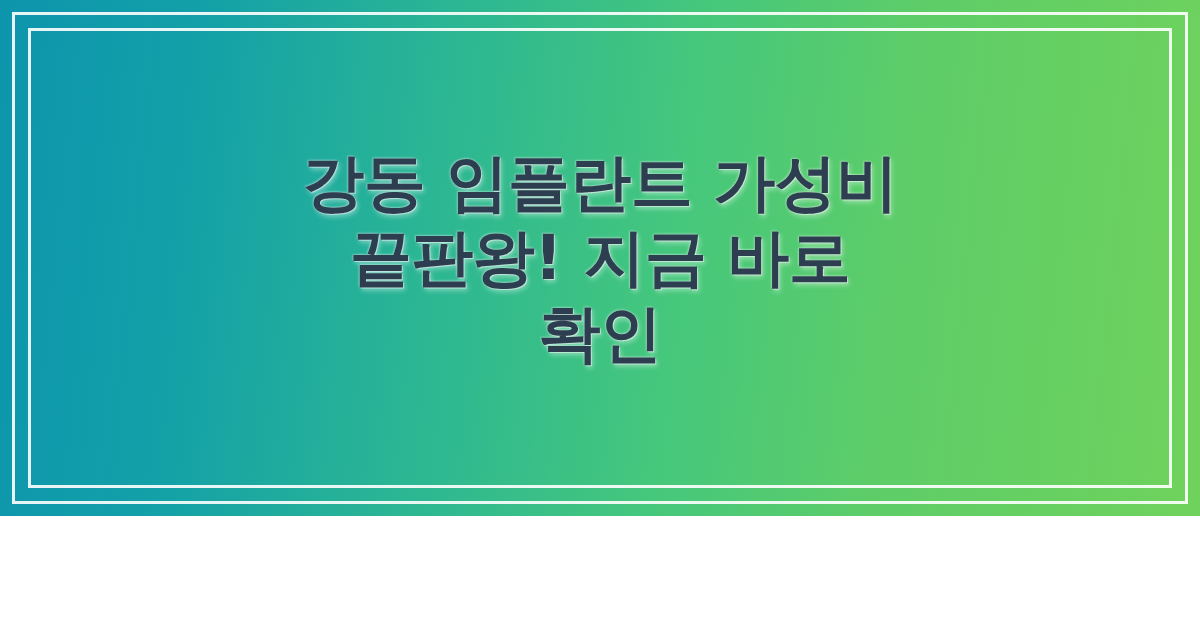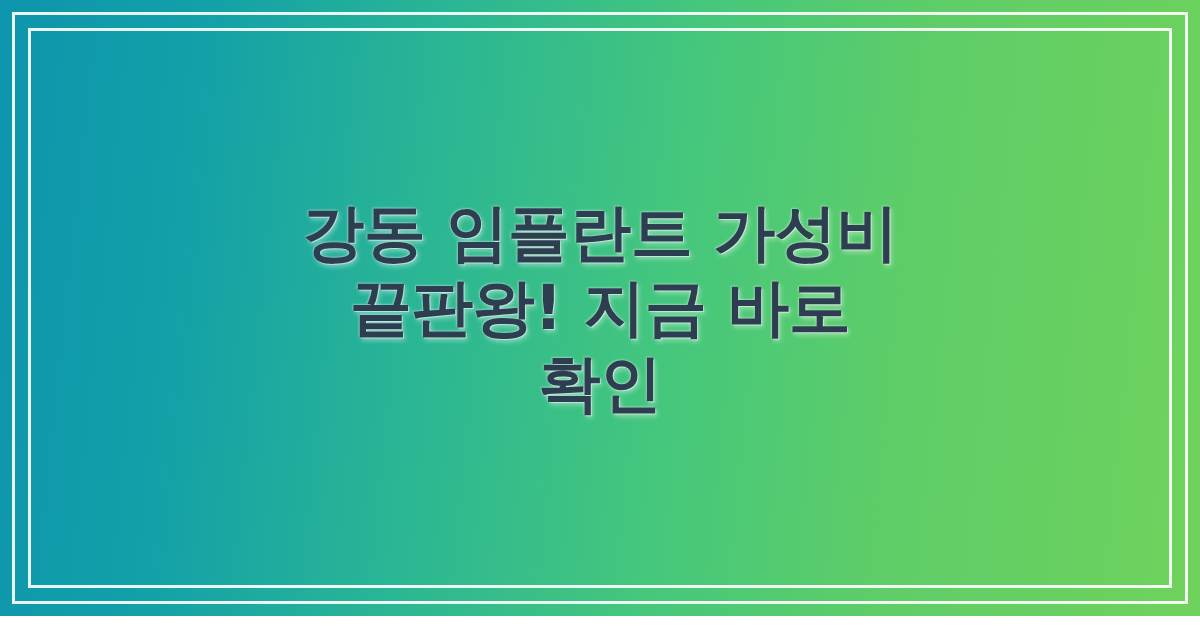--- a/index.html
+++ b/index.html
@@ -5,21 +5,21 @@
 <style>
   html, body {
     margin: 0;
     padding: 0;
     background: #ffffff;
   }
 
   #card {
     position: relative;
     width: 1200px;
-    height: 616px;
+    height: 516px;
     overflow: hidden;
     font-family: "Liberation Sans", "DejaVu Sans", sans-serif;
   }
 
   
   .bg-gradient {
     position: absolute;
     inset: 0;
     background: linear-gradient(96deg,
                 #0d95ad 0%,

